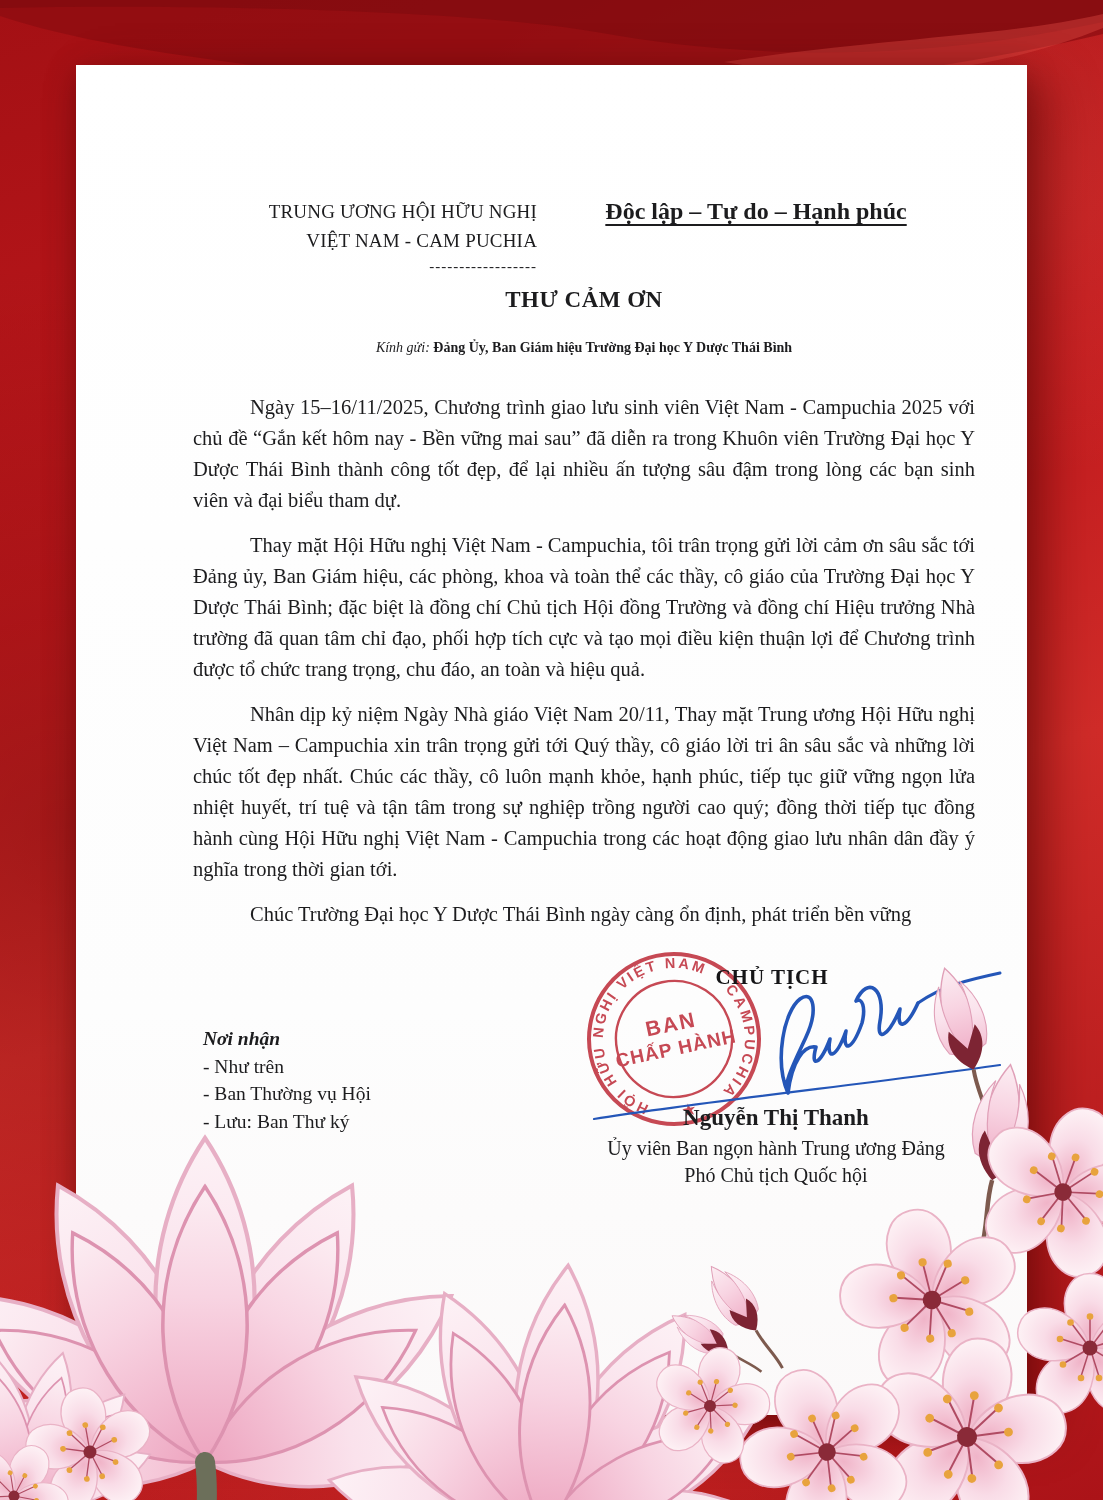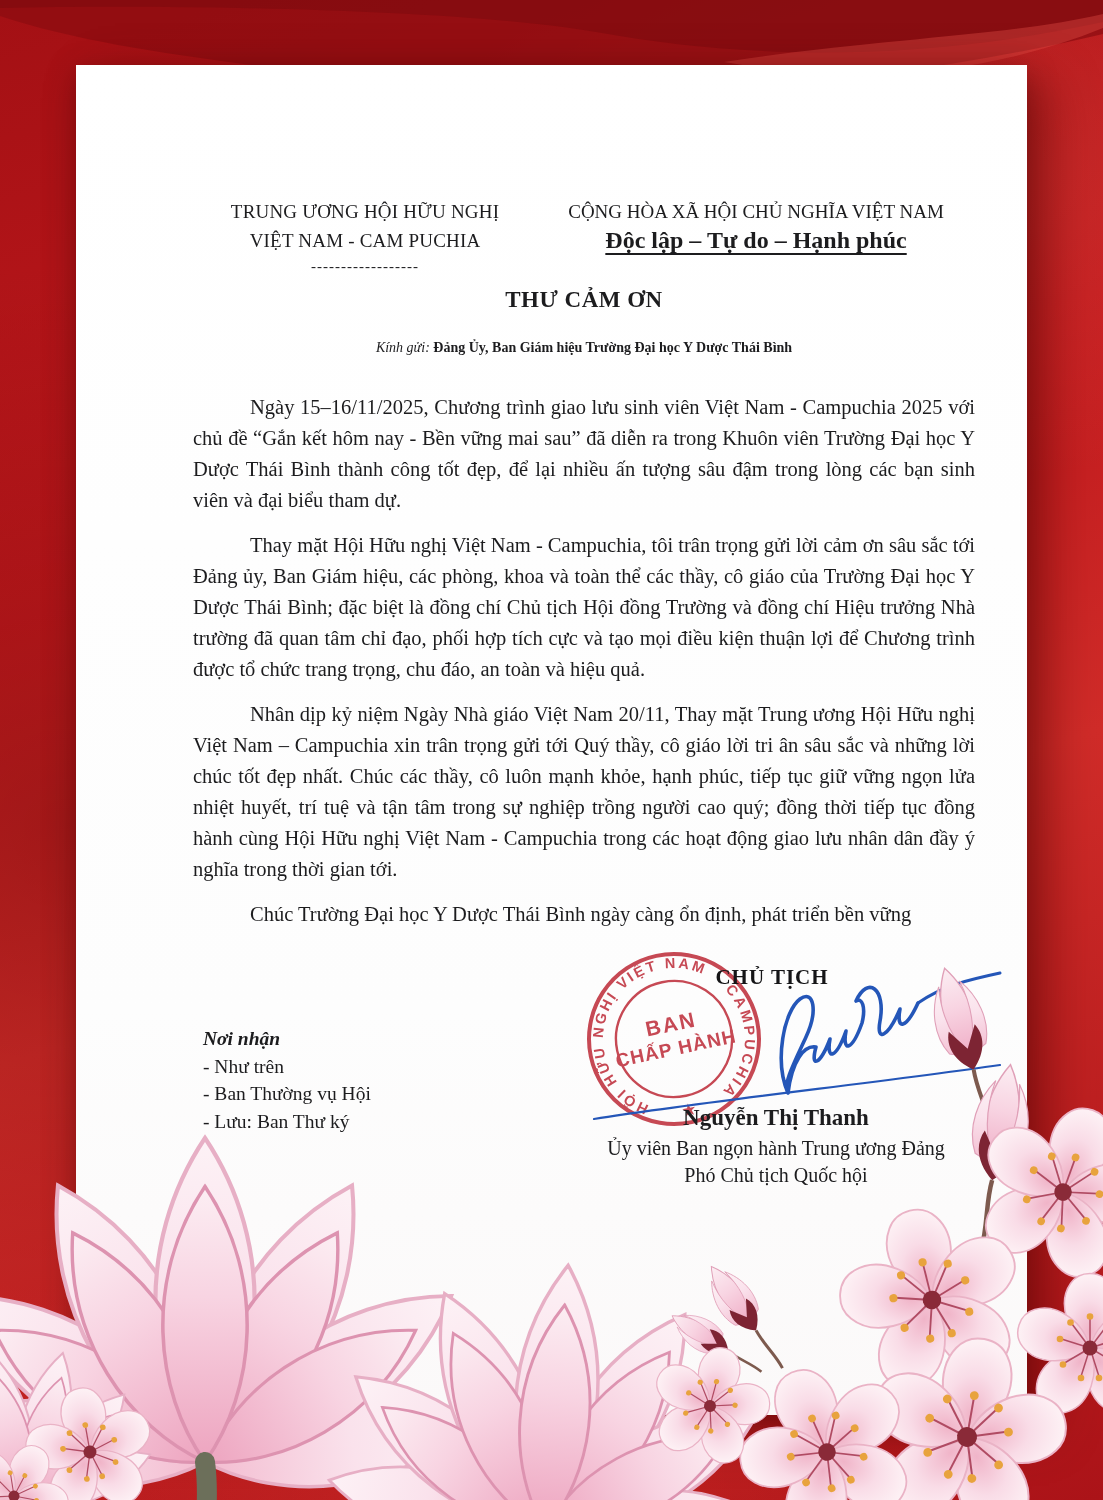--- a/index.html
+++ b/index.html
@@ -13,21 +13,21 @@
       linear-gradient(163deg,#a31014 0%, #c2191d 34%, #d12c29 58%, #ab1318 100%);
   }
   .silk{position:absolute;top:0;left:0;z-index:0;pointer-events:none;}
   .paper{
     position:absolute;left:76px;top:65px;width:951px;height:1350px;z-index:1;
     background:linear-gradient(180deg,#ffffff 0%,#fdfdfd 70%,#fbf9f9 100%);
     box-shadow:22px 16px 48px rgba(80,0,0,.45), 0 8px 28px rgba(60,0,0,.35);
   }
   .content{position:absolute;left:0;top:0;right:0;padding:132px 52px 0 117px;color:#1c1c1e;}
   .hdr{display:flex;}
-  .hdr-left{width:44%;text-align:center;font-size:19px;line-height:29px;letter-spacing:.2px;}
+  .hdr-left{width:44%;text-align:right;font-size:19px;line-height:29px;letter-spacing:.2px;}
   .hdr-right{width:56%;text-align:center;font-size:19px;line-height:29px;}
   .hdr-divider{font-size:15px;letter-spacing:1px;line-height:22px;}
   .motto{font-size:24px;font-weight:bold;text-decoration:underline;text-underline-offset:5px;text-decoration-thickness:1.5px;}
   .doc-title{margin-top:10px;text-align:center;font-size:23px;font-weight:bold;letter-spacing:.5px;}
   .salutation{margin-top:27px;text-align:center;font-size:14px;}
   .salutation .sal-label{font-style:italic;}
   .salutation .sal-recipient{font-weight:bold;}
   .bodytext{margin-top:36px;}
   .bodytext p{margin:14px 0 13px 0;text-indent:57px;text-align:justify;font-size:20.5px;line-height:31px;}
   .bodytext p.closing{text-align:left;}
@@ -56,21 +56,20 @@
 <div class="paper">
   <div class="content">
 
     <div class="hdr">
       <div class="hdr-left">
         <div>TRUNG ƯƠNG HỘI HỮU NGHỊ</div>
         <div>VIỆT NAM - CAM PUCHIA</div>
         <div class="hdr-divider">------------------</div>
       </div>
       <div class="hdr-right">
-        <div>CỘNG HÒA XÃ HỘI CHỦ NGHĨA VIỆT NAM</div>
         <div class="motto">Độc lập – Tự do – Hạnh phúc</div>
       </div>
     </div>
 
     <div class="doc-title">THƯ CẢM ƠN</div>
 
     <div class="salutation">
       <span class="sal-label">Kính gửi:</span>
       <span> </span>
       <span class="sal-recipient">Đảng Ủy, Ban Giám hiệu Trường Đại học Y Dược Thái Bình</span>

